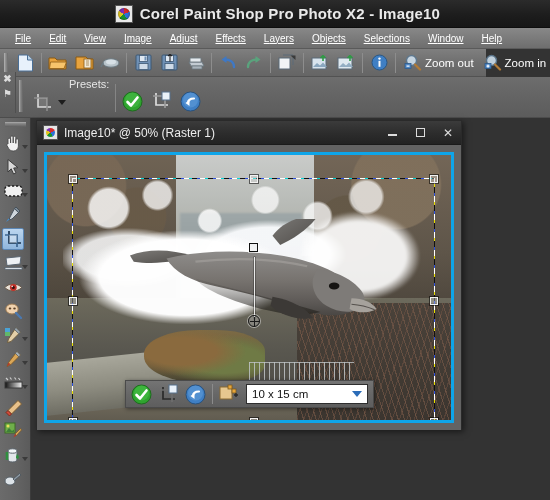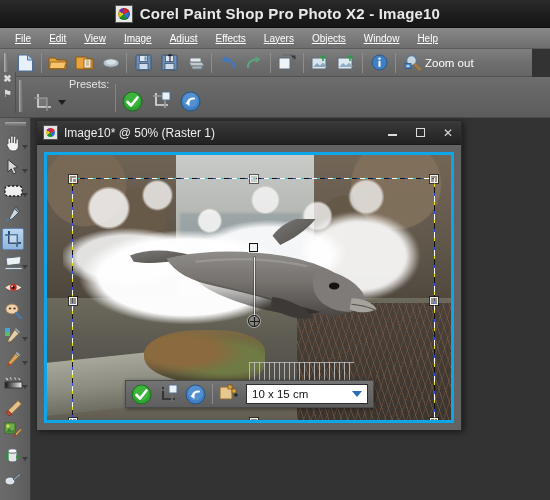--- a/index.html
+++ b/index.html
@@ -53,21 +53,21 @@
     display: flex; align-items: center; padding-left: 6px;
   }
   .menu-item {
     color: #ffffff; font-size: 10px; padding: 2px 9px;
     white-space: nowrap; cursor: default; text-decoration: underline;
   }
   .menu-item span.u { text-decoration: underline; }
 
   
   .toolbar {
-    position: absolute; left: 0; top: 49px; width: 532px; height: 28px;
+    position: absolute; left: 0; top: 49px; width: 486px; height: 28px;
     background: linear-gradient(180deg,#7f7f7f 0%, #6f6f6f 50%, #656565 100%);
     border-bottom: 1px solid #525252;
     display: flex; align-items: center; padding-left: 4px;
   }
   .tb-grip {
     width: 4px; height: 20px; margin-right: 4px;
     background: linear-gradient(90deg,#9a9a9a,#6a6a6a);
     border-left: 1px solid #aaa; flex: none;
   }
   .tb-btn {
@@ -396,20 +396,21 @@
 
   <div class="menubar">
     <div class="menu-item"><span class="u">F</span>ile</div>
     <div class="menu-item"><span class="u">E</span>dit</div>
     <div class="menu-item"><span class="u">V</span>iew</div>
     <div class="menu-item"><span class="u">I</span>mage</div>
     <div class="menu-item"><span class="u">A</span>djust</div>
     <div class="menu-item">Effe<span class="u">c</span>ts</div>
     <div class="menu-item"><span class="u">L</span>ayers</div>
     <div class="menu-item"><span class="u">O</span>bjects</div>
+    <div class="menu-item"><span class="u">S</span>elections</div>
     <div class="menu-item"><span class="u">W</span>indow</div>
     <div class="menu-item"><span class="u">H</span>elp</div>
   </div>
 
   <div class="toolbar">
     <div class="tb-grip"></div>
 
     <div class="tb-btn">
       <svg class="ic" width="17" height="18" viewBox="0 0 17 18">
         <path d="M1.5 1h9l5 5v11h-14z" fill="#e8f1fb" stroke="#4a6f96" stroke-width="1"></path>
@@ -514,20 +515,30 @@
     <div class="tb-sep"></div>
 
     <div class="tb-zoom">
       <svg class="ic" width="18" height="17" viewBox="0 0 18 17">
         <circle cx="7.5" cy="6.5" r="5" fill="#cfe0ee" stroke="#5c7890" stroke-width="1.4" opacity=".9"></circle>
         <path d="M11 10.5 L16 15.5" stroke="#b07a36" stroke-width="2.2" stroke-linecap="round"></path>
         <rect x="1" y="9.5" width="6" height="5" fill="#4e86c4" stroke="#2f5b8c" stroke-width=".8"></rect>
         <rect x="2.5" y="11.5" width="3" height="1.2" fill="#fff"></rect>
       </svg>
       <span class="lbl">Zoom out</span>
+    </div>
+    <div class="tb-zoom">
+      <svg class="ic" width="18" height="17" viewBox="0 0 18 17">
+        <circle cx="7.5" cy="6.5" r="5" fill="#cfe0ee" stroke="#5c7890" stroke-width="1.4" opacity=".9"></circle>
+        <path d="M11 10.5 L16 15.5" stroke="#b07a36" stroke-width="2.2" stroke-linecap="round"></path>
+        <rect x="1" y="9.5" width="6" height="5" fill="#4e86c4" stroke="#2f5b8c" stroke-width=".8"></rect>
+        <rect x="2.5" y="11.5" width="3" height="1.2" fill="#fff"></rect>
+        <rect x="3.4" y="10.6" width="1.2" height="3" fill="#fff"></rect>
+      </svg>
+      <span class="lbl">Zoom in</span>
     </div>
 
   </div>
 
   <div class="optbar">
     <div class="opt-handle">
       <span class="opt-x">✖</span>
       <span class="opt-pin">⚑</span>
     </div>
     <div class="opt-grip"></div>

